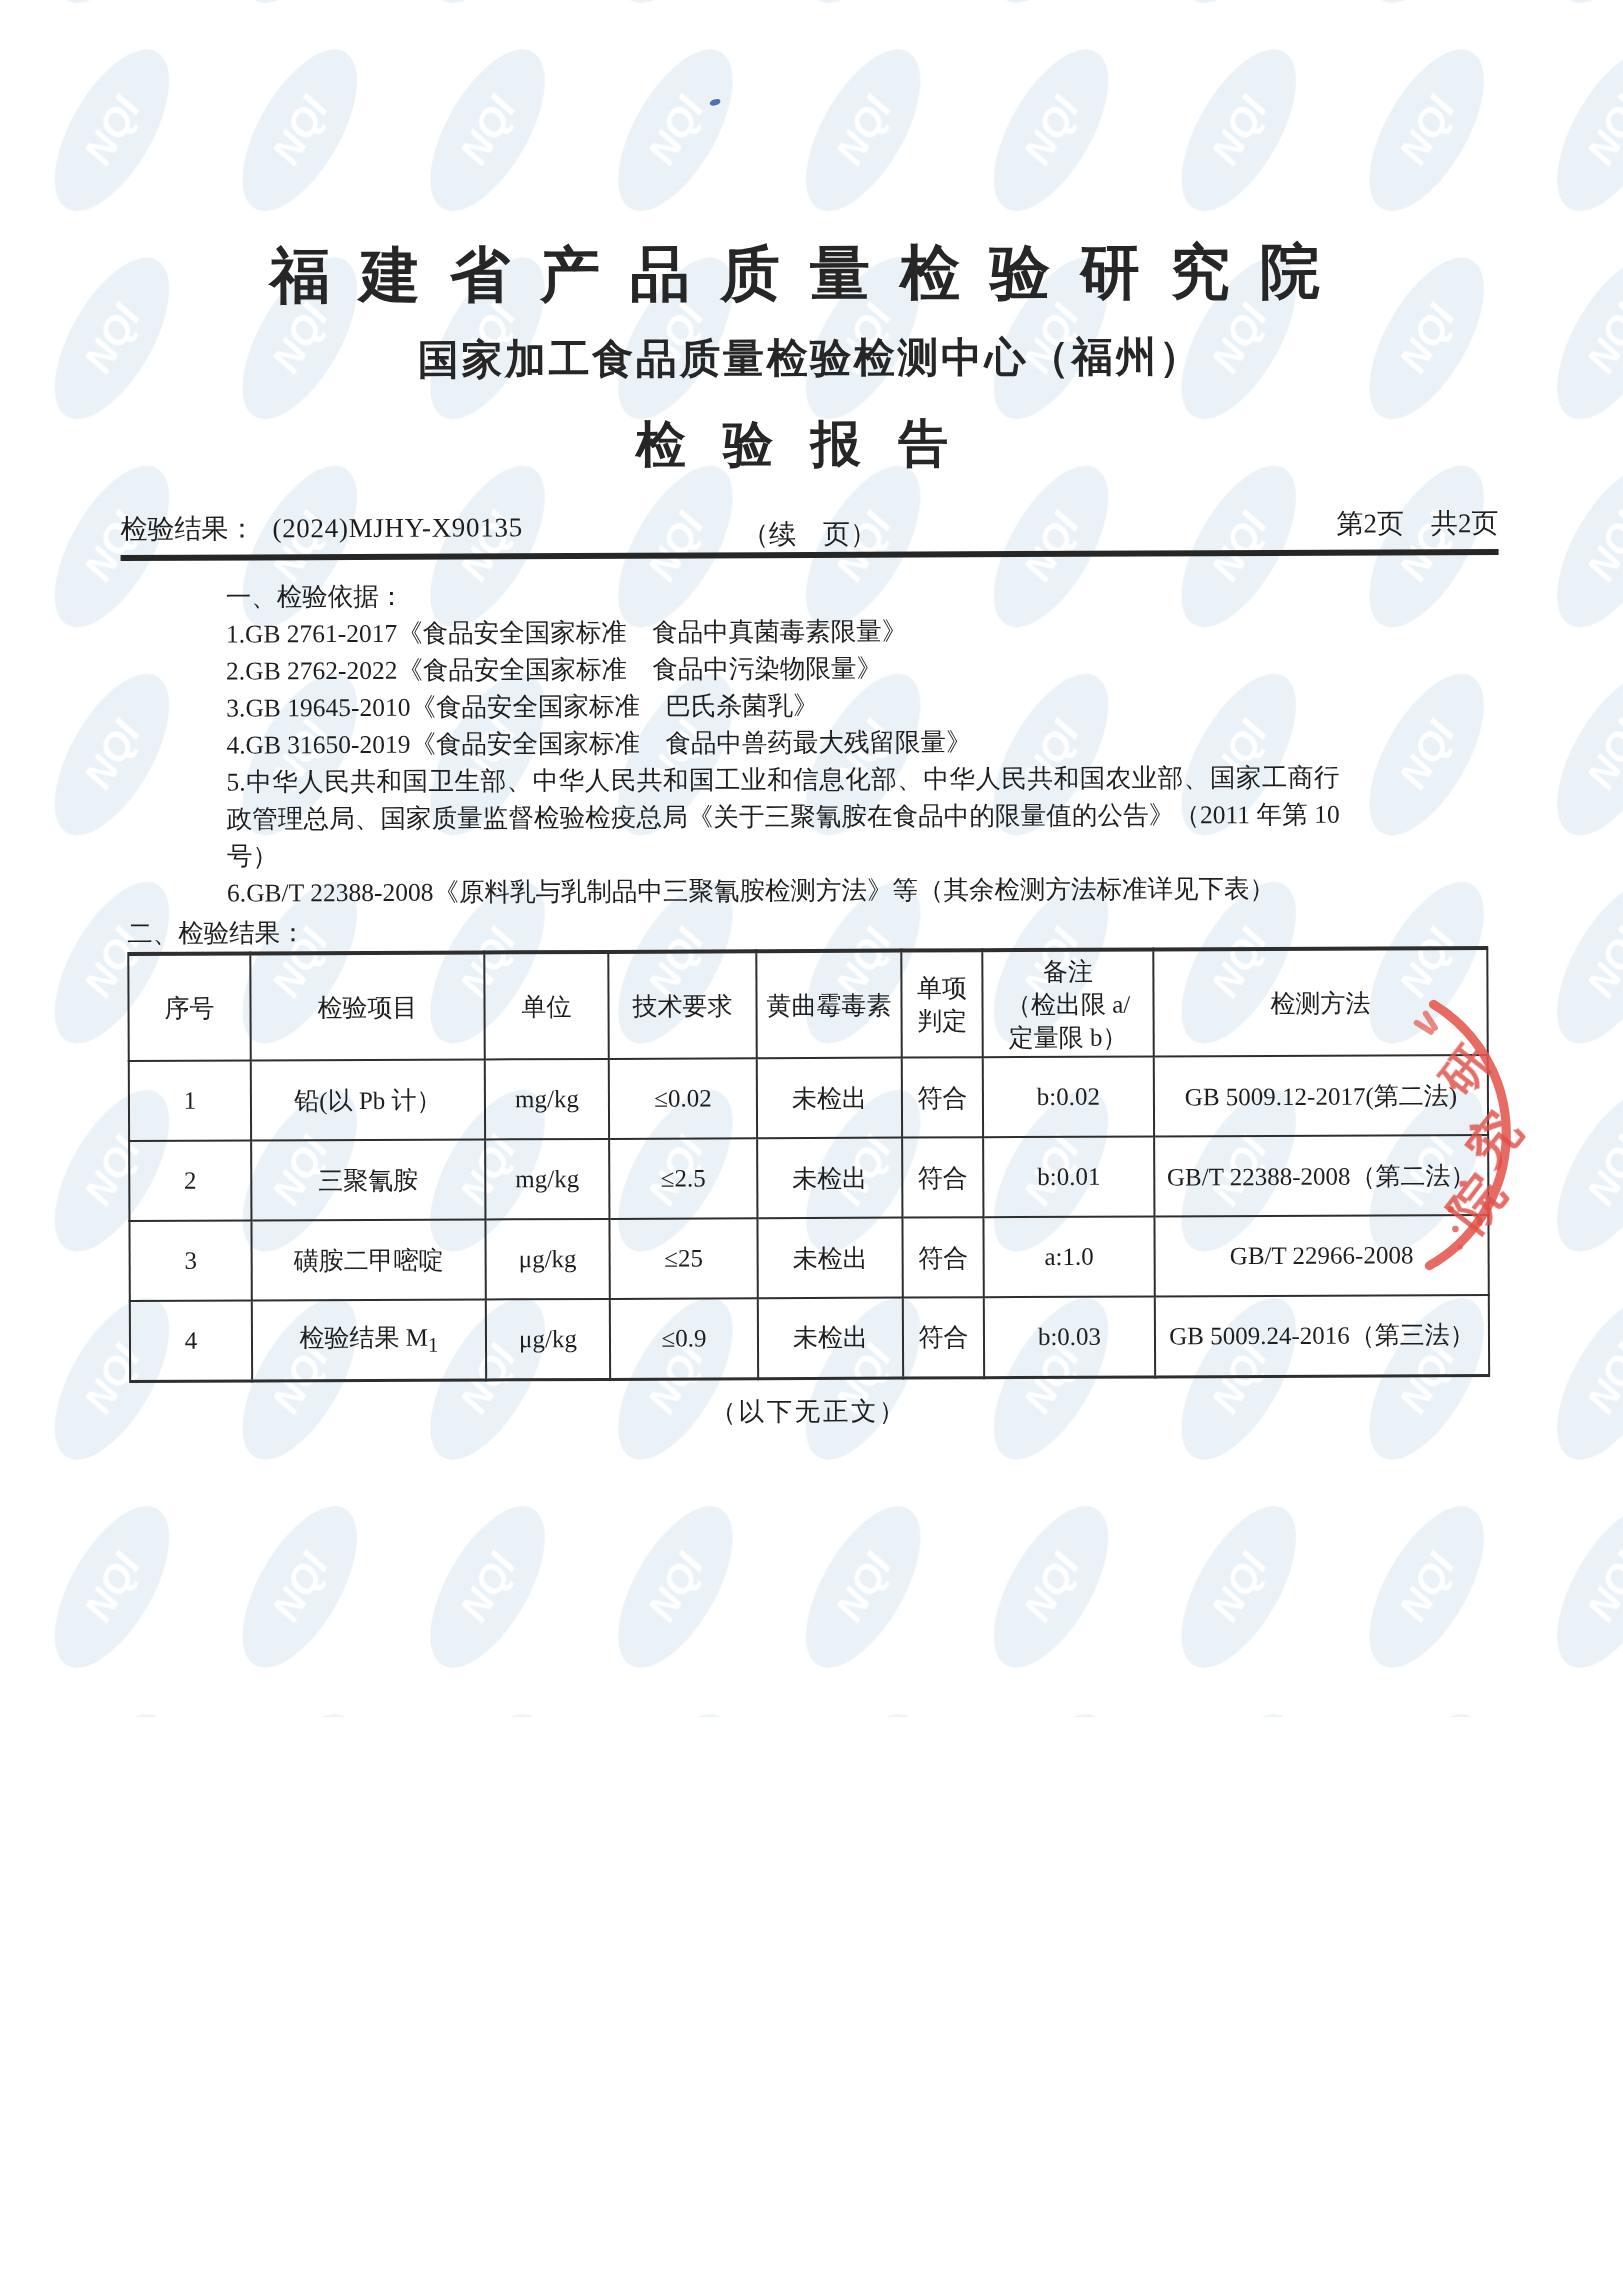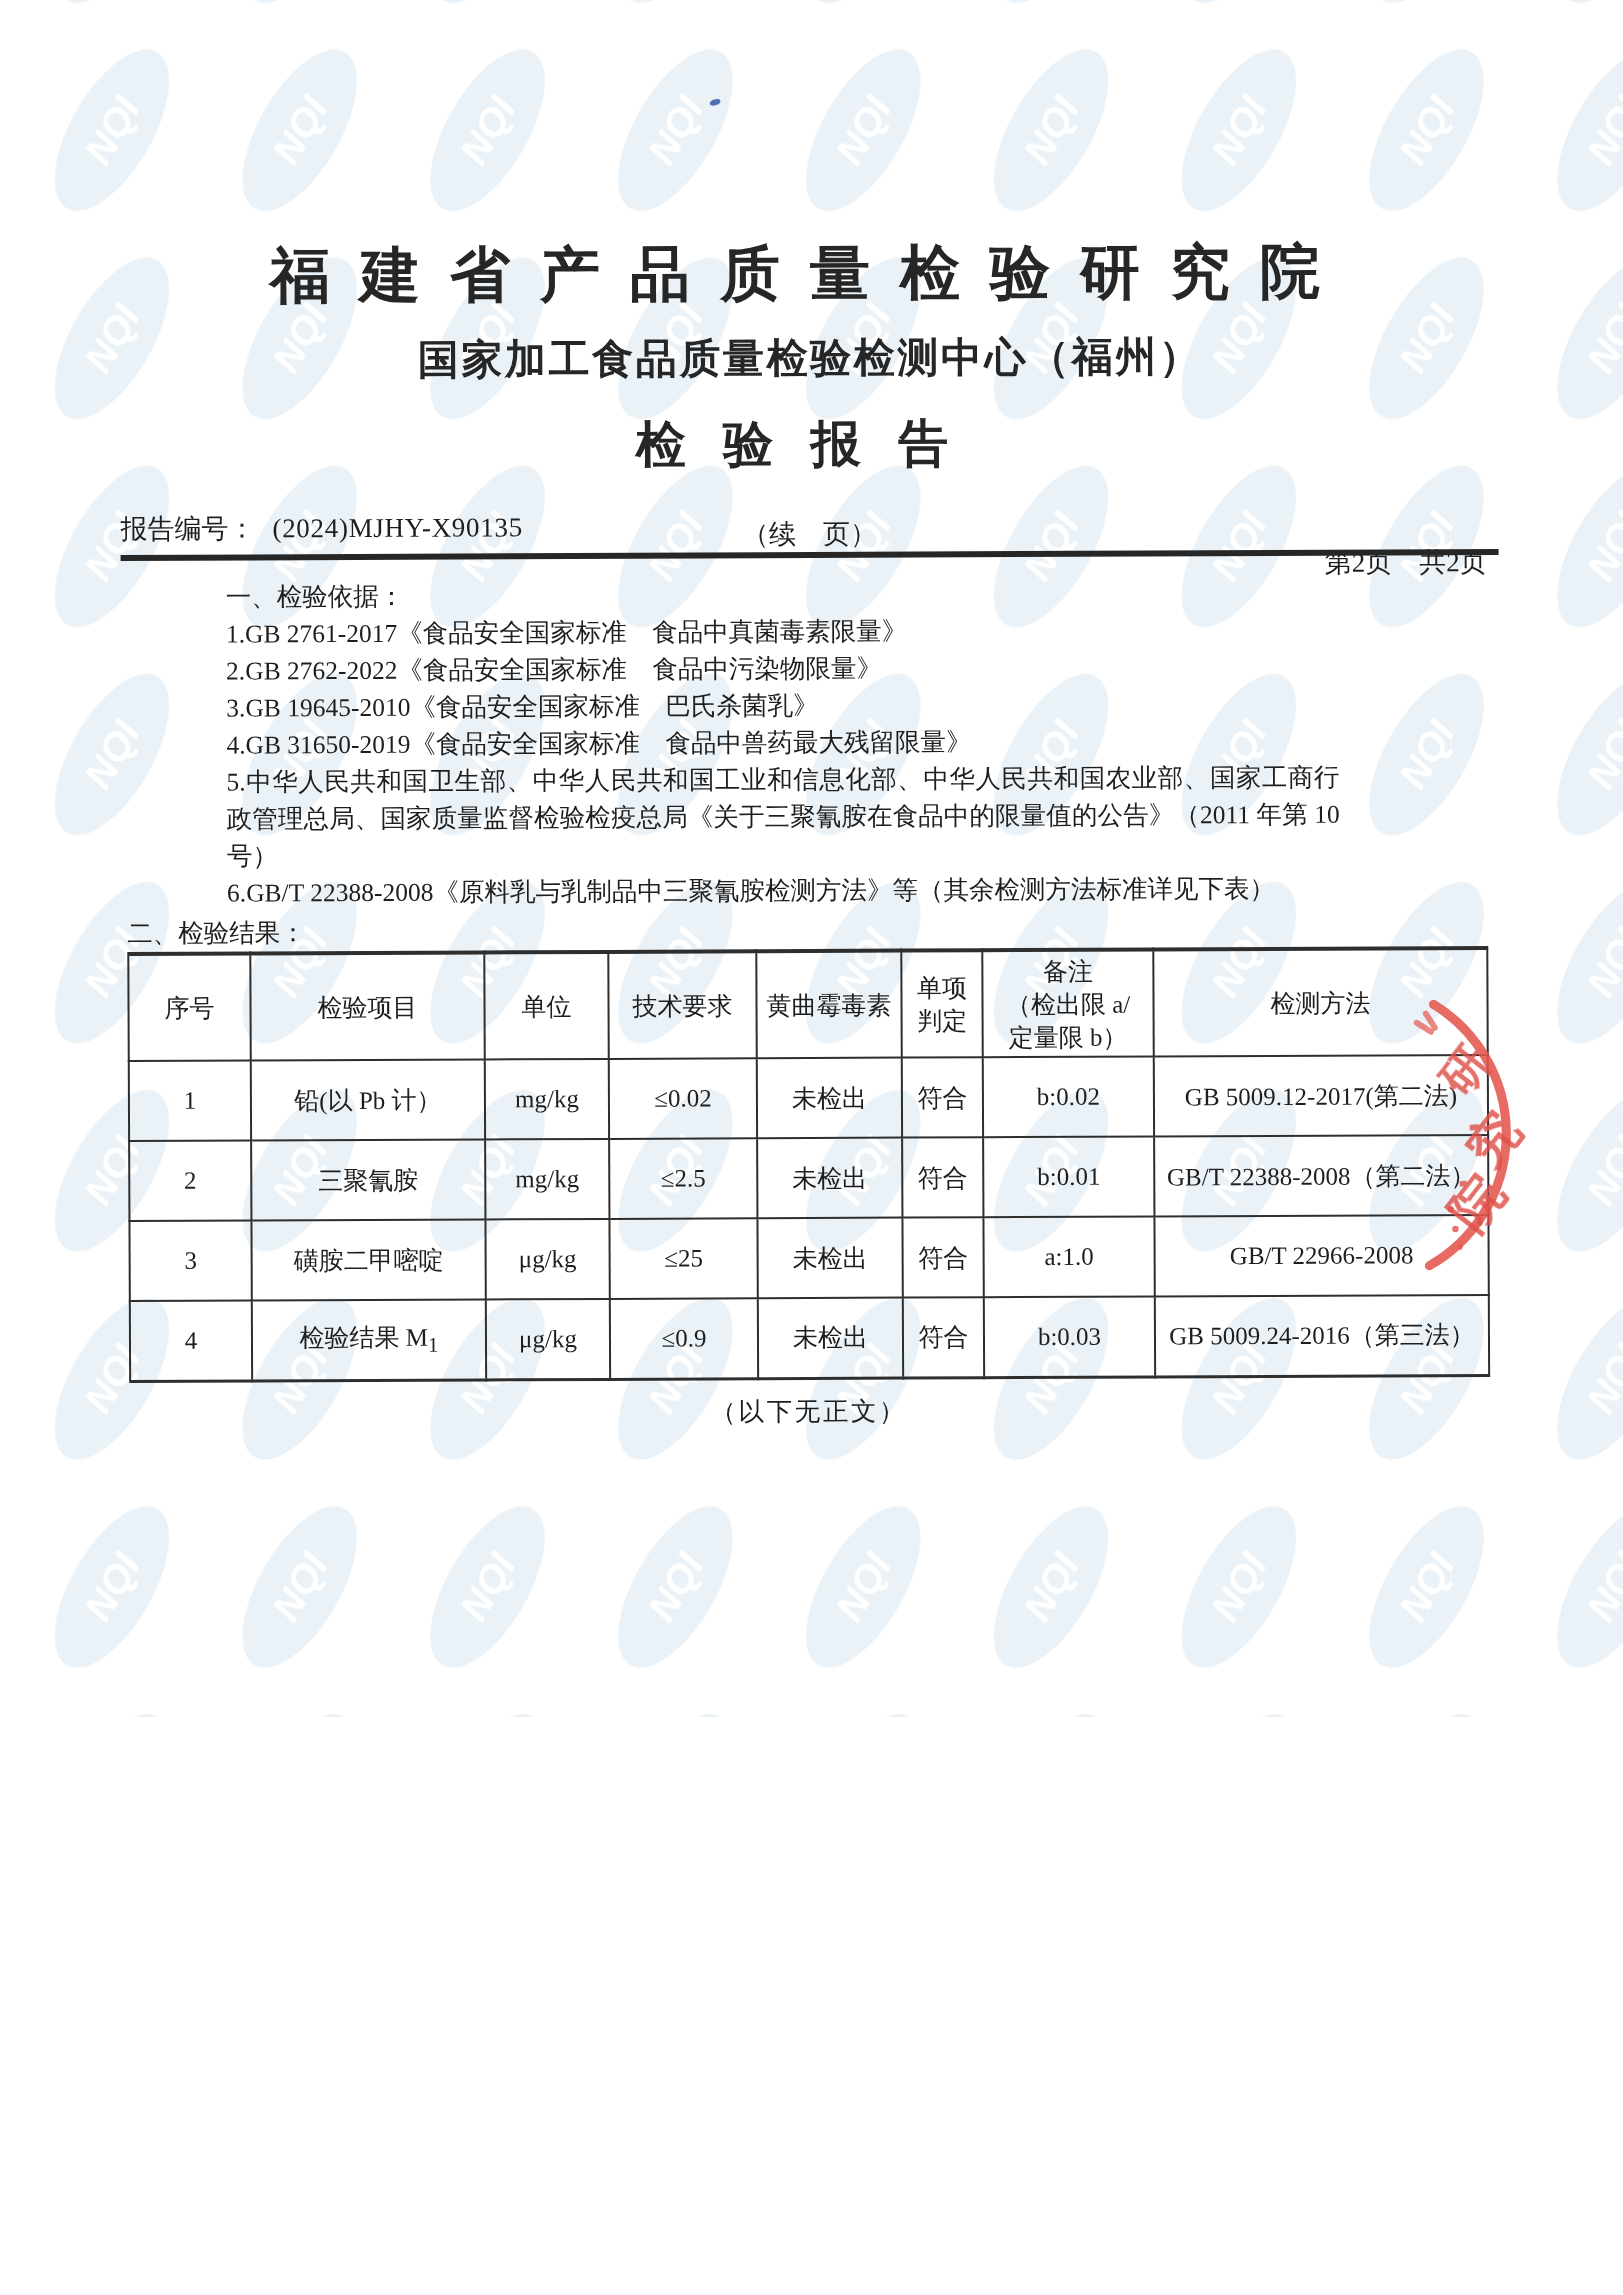--- a/index.html
+++ b/index.html
@@ -11,21 +11,21 @@
   .t1{position:absolute;top:234px;left:0;width:1623px;text-align:center;
       font-size:60px;font-weight:bold;letter-spacing:0.50em;color:#262626;white-space:nowrap;}
   .t2{position:absolute;top:331px;left:0;width:1623px;text-align:center;
       font-size:41px;font-weight:bold;letter-spacing:2.6px;color:#262626;white-space:nowrap;}
   .t3{position:absolute;top:411px;left:0;width:1623px;text-align:center;
       font-size:50px;font-weight:bold;letter-spacing:0.75em;color:#262626;white-space:nowrap;}
   .meta{position:absolute;top:508px;left:121px;width:1378px;height:37px;font-size:27px;}
   .meta .left{position:absolute;left:0;top:0;white-space:nowrap;}
   .meta .left .val{margin-left:17px;letter-spacing:0.7px;}
   .meta .mid{position:absolute;left:50%;transform:translateX(-50%);top:8px;white-space:nowrap;}
-  .meta .right{position:absolute;right:12px;top:0;white-space:nowrap;margin-top:39px;}
+  .meta .right{position:absolute;right:0;top:0;white-space:nowrap;}
   .rule{position:absolute;top:552px;left:121px;width:1378px;height:5.9px;background:#262626;}
   .basis{position:absolute;top:576px;left:226px;width:1113px;font-size:25.5px;line-height:37px;
          text-align:justify;}
   .results{position:absolute;top:912px;left:126px;width:1371px;font-size:25.5px;}
   .results .heading{line-height:37px;}
   table.res{border-collapse:collapse;table-layout:fixed;width:1359px;margin-top:0;
             border:2.6px solid #2e2e2e;border-top-width:4.6px;border-bottom-width:3.9px;}
   table.res th,table.res td{border:2px solid #2e2e2e;font-size:25px;font-weight:normal;
             text-align:center;vertical-align:middle;padding:2.6px 3.9px;color:#1e1e1e;
             overflow:hidden;}
@@ -59,21 +59,21 @@
   <div class="content">
 
     <div class="speck"></div>
 
     <div class="t1">福建省产品质量检验研究院</div>
     <div class="t2">国家加工食品质量检验检测中心（福州）</div>
     <div class="t3">检验报告</div>
 
     <div class="meta">
       <span class="left">
-        <span>报告编号：</span><span class="val">(2024)MJHY-X90135</span>
+        <span>检验结果：</span><span class="val">(2024)MJHY-X90135</span>
       </span>
       <span class="mid">（续　页）</span>
       <span class="right">第2页　共2页</span>
     </div>
 
     <div class="rule"></div>
 
     <div class="basis">
       <div>一、检验依据：</div>
       <div>1.GB 2761-2017《食品安全国家标准　食品中真菌毒素限量》</div>

